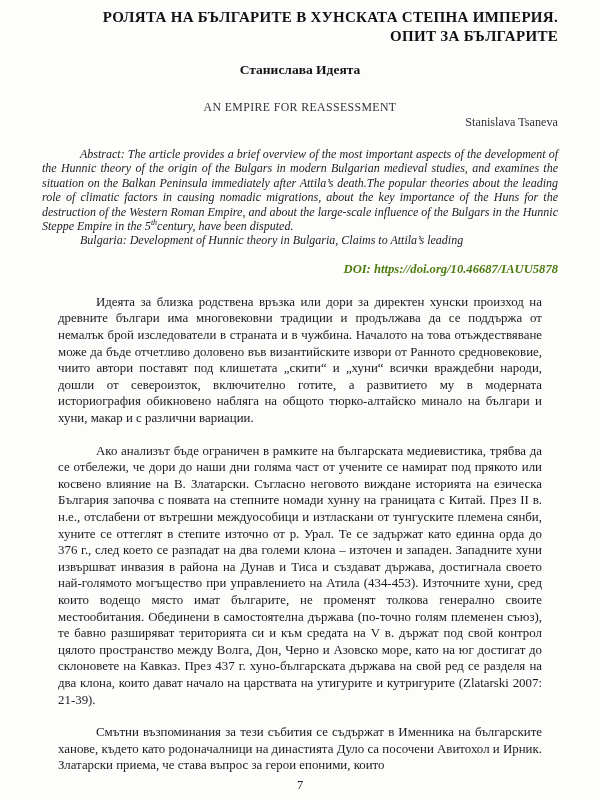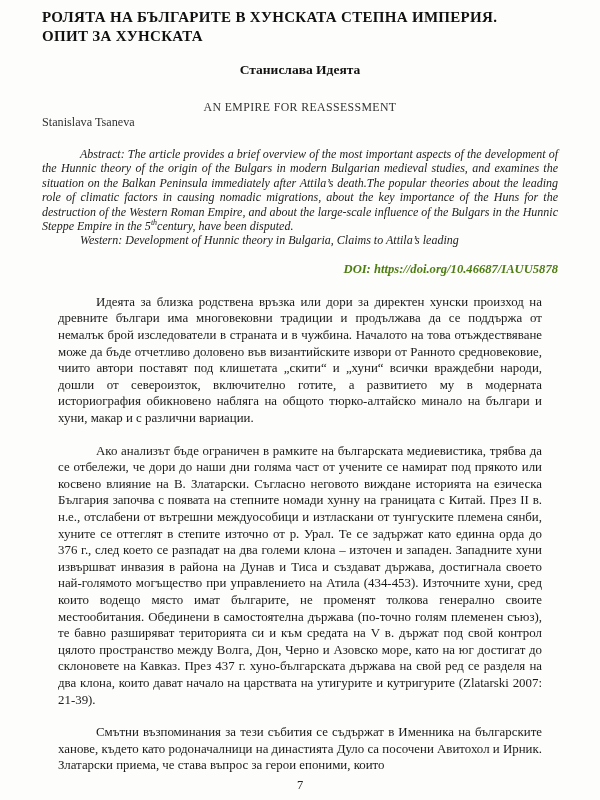--- a/index.html
+++ b/index.html
@@ -9,21 +9,21 @@
     height: 800px;
     margin: 0 auto;
     background: #fdfdfc;
     color: #1c1c1c;
     font-family: "Liberation Serif", serif;
     box-sizing: border-box;
     padding: 8px 42px 0 42px;
     overflow: hidden;
   }
   .title-bg {
-    text-align: left;
+    text-align: right;
     font-weight: bold;
     font-size: 15px;
     line-height: 19px;
     letter-spacing: 0.3px;
     color: #111;
   }
   .author-bg {
     text-align: center;
     font-weight: bold;
     font-size: 13.5px;
@@ -32,21 +32,21 @@
   }
   .title-en {
     text-align: center;
     font-size: 11.8px;
     line-height: 15px;
     letter-spacing: 0.4px;
     margin-top: 22px;
     color: #333;
   }
   .author-en {
-    text-align: left;
+    text-align: right;
     font-size: 12.2px;
     line-height: 15px;
     color: #333;
   }
   .abstract, .keywords {
     font-style: italic;
     font-size: 12px;
     line-height: 14.4px;
     text-align: justify;
     margin: 0;
@@ -83,33 +83,33 @@
     color: #222;
   }
 </style>
 </head>
 <body>
 
 <div class="page">
 
   <div class="title-bg">
     <div>РОЛЯТА НА БЪЛГАРИТЕ В ХУНСКАТА СТЕПНА ИМПЕРИЯ.</div>
-    <div>ОПИТ ЗА ХУНСКАТА</div>
+    <div>ОПИТ ЗА БЪЛГАРИТЕ</div>
   </div>
 
   <div class="author-bg">Станислава Идеята</div>
 
   <div class="title-en">
     <div>AN EMPIRE FOR REASSESSMENT</div>
   </div>
   <div class="author-en">Stanislava Tsaneva</div>
 
   <p class="abstract"><b>Abstract:</b><span> The article provides a brief overview of the most important aspects of the development of the Hunnic theory of the origin of the Bulgars in modern Bulgarian medieval studies, and examines the situation on the Balkan Peninsula immediately after Attila’s death.The popular theories about the leading role of climatic factors in causing nomadic migrations, about the key importance of the Huns for the destruction of the Western Roman Empire, and about the large-scale influence of the Bulgars in the Hunnic Steppe Empire in the 5</span><sup>th</sup><span>century, have been disputed.</span></p>
 
-  <p class="keywords"><b>Western:</b><span> Development of Hunnic theory in Bulgaria, Claims to Attila’s leading</span></p>
+  <p class="keywords"><b>Bulgaria:</b><span> Development of Hunnic theory in Bulgaria, Claims to Attila’s leading</span></p>
 
   <div class="doi">DOI: https://doi.org/10.46687/IAUU5878</div>
 
   <div class="body-text">
     <p>Идеята за близка родствена връзка или дори за директен хунски произход на древните българи има многовековни традиции и продължава да се поддържа от немалък брой изследователи в страната и в чужбина. Началото на това отъждествяване може да бъде отчетливо доловено във византийските извори от Ранното средновековие, чиито автори поставят под клишетата „скити“ и „хуни“ всички враждебни народи, дошли от североизток, включително готите, а развитието му в модерната историография обикновено набляга на общото тюрко-алтайско минало на българи и хуни, макар и с различни вариации.</p>
     <p>Ако анализът бъде ограничен в рамките на българската медиевистика, трябва да се отбележи, че дори до наши дни голяма част от учените се намират под прякото или косвено влияние на В. Златарски.  Съгласно неговото виждане историята на езическа България започва с появата на степните номади хунну на границата с Китай. През II в. н.е., отслабени от вътрешни междуособици и изтласкани от тунгуските племена сянби, хуните се оттеглят в степите източно от р. Урал. Те се задържат като единна орда до 376 г., след което се разпадат на два големи клона – източен и западен. Западните хуни извършват инвазия в района на Дунав и Тиса и създават държава, достигнала своето най-голямото могъщество при управлението на Атила (434-453). Източните хуни, сред които водещо място имат българите, не променят толкова генерално своите местообитания. Обединени в самостоятелна държава (по-точно голям племенен съюз), те бавно разширяват територията си и към средата на V в. държат под свой контрол цялото пространство между Волга, Дон, Черно и Азовско море, като на юг достигат до склоновете на Кавказ. През 437 г. хуно-българската държава на свой ред се разделя на два клона, които дават начало на царствата на утигурите и кутригурите (Zlatarski 2007: 21-39).</p>
     <p>Смътни възпоминания за тези събития се съдържат в Именника на българските ханове, където като родоначалници на династията Дуло са посочени Авитохол и Ирник. Златарски приема, че става въпрос за герои епоними, които</p>
   </div>
 
   <div class="page-number">7</div>

